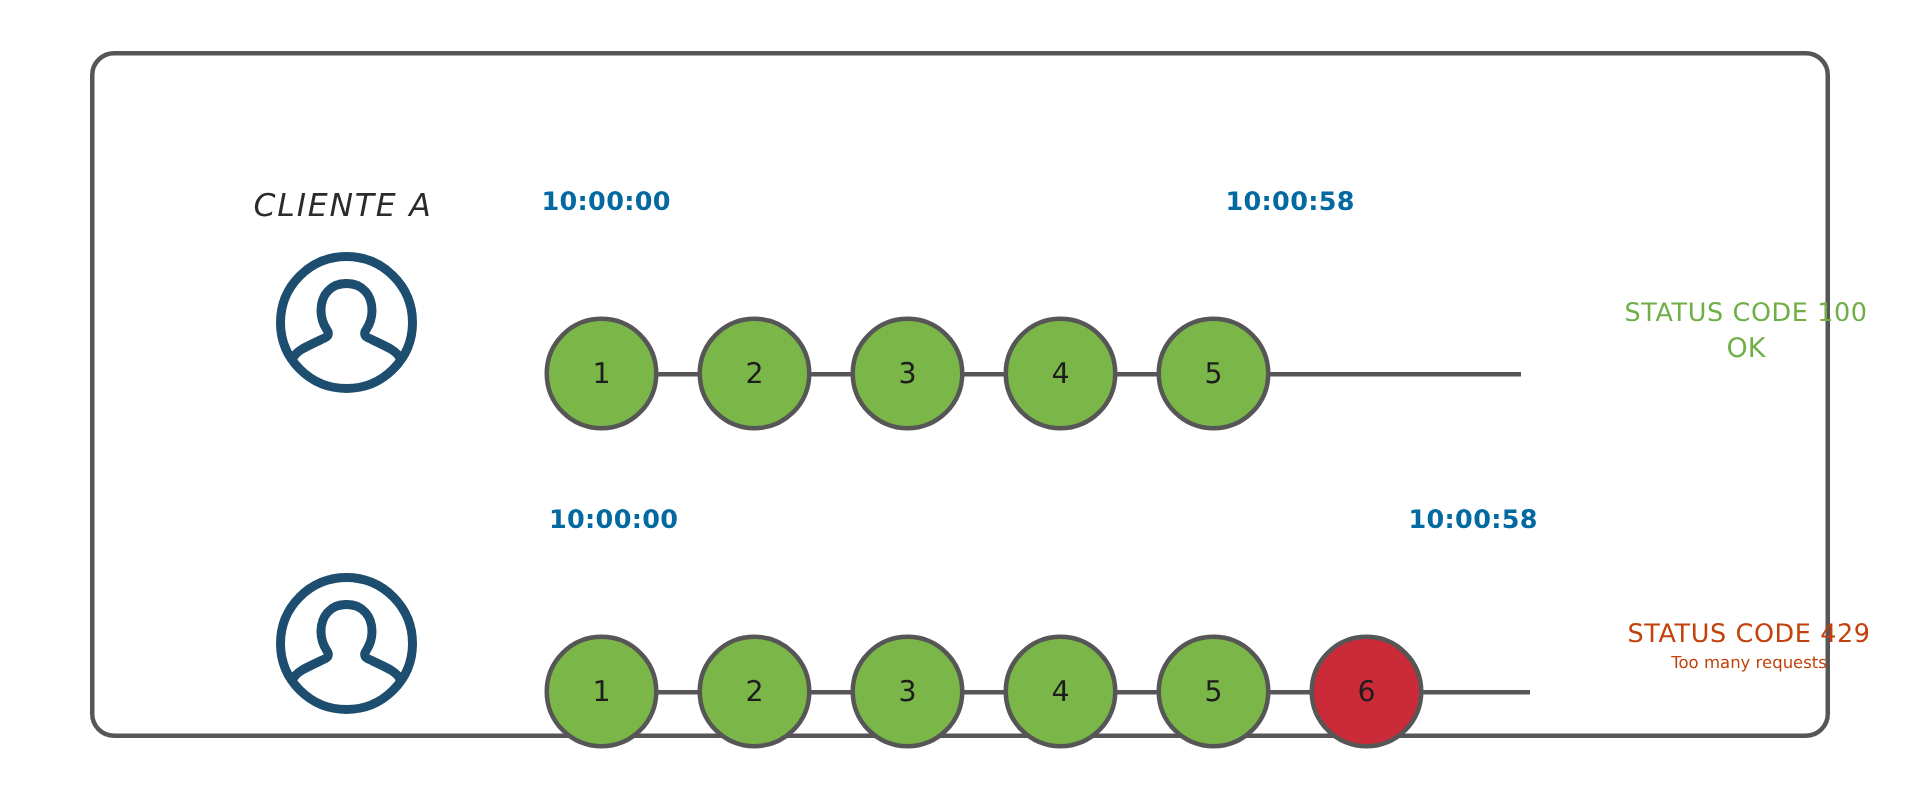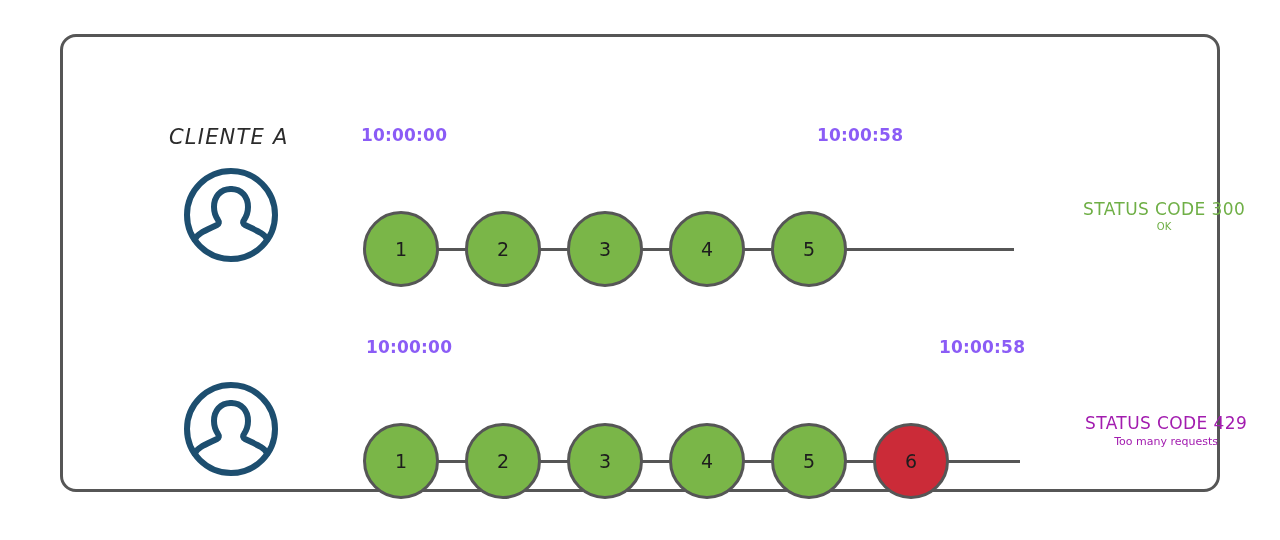--- a/index.html
+++ b/index.html
@@ -70,21 +70,21 @@
   .row-a .avatar { top: 58px; }
   .row-b .avatar { top: 56px; }
   .avatar svg { display: block; width: 100px; height: 100px; }
 
   
   .timestamp {
     position: absolute;
     font-family: "DejaVu Sans", sans-serif;
     font-size: 17px;
     font-weight: bold;
-    color: #8b5cf6;
+    color: #0369a1;
     white-space: nowrap;
     letter-spacing: 0.2px;
   }
   .ts-a-start { left: 298px; top: 18px; }
   .ts-a-end   { left: 754px; top: 18px; }
   .ts-b-start { left: 303px; top: 14px; }
   .ts-b-end   { left: 876px; top: 14px; }
 
   
   .chain {
@@ -142,31 +142,31 @@
     line-height: 1.28;
     white-space: nowrap;
   }
   .status .line1 {
     display: block;
     font-size: 17px;
     letter-spacing: 0.4px;
   }
   .status .line2 {
     display: block;
-    font-size: 10px;
+    font-size: 18px;
   }
   .status-a {
     left: 1020px;
     top: 92px;
     color: #6FAF46;
   }
   .status-b {
     left: 1022px;
     top: 90px;
-    color: #a21caf;
+    color: #c2410c;
   }
   .status-b .line1 { font-size: 17px; }
   .status-b .line2 { font-size: 11px; }
 </style>
 </head>
 <body>
 
 <div id="canvas">
 
   <div class="frame">
@@ -203,21 +203,21 @@
         <div class="connector"></div>
         <div class="node ok">3</div>
         <div class="connector"></div>
         <div class="node ok">4</div>
         <div class="connector"></div>
         <div class="node ok">5</div>
         <div class="tail tail-a"></div>
       </div>
 
       <div class="status status-a">
-        <span class="line1">STATUS CODE 300</span>
+        <span class="line1">STATUS CODE 100</span>
         <span class="line2">OK</span>
       </div>
     </div>
 
     <div class="row row-b">
 
 
       <div class="avatar">
         <svg viewBox="0 0 100 100" xmlns="http://www.w3.org/2000/svg">
           <circle cx="50" cy="50" r="44" fill="none" stroke="#1D4E6F" stroke-width="6"></circle>

